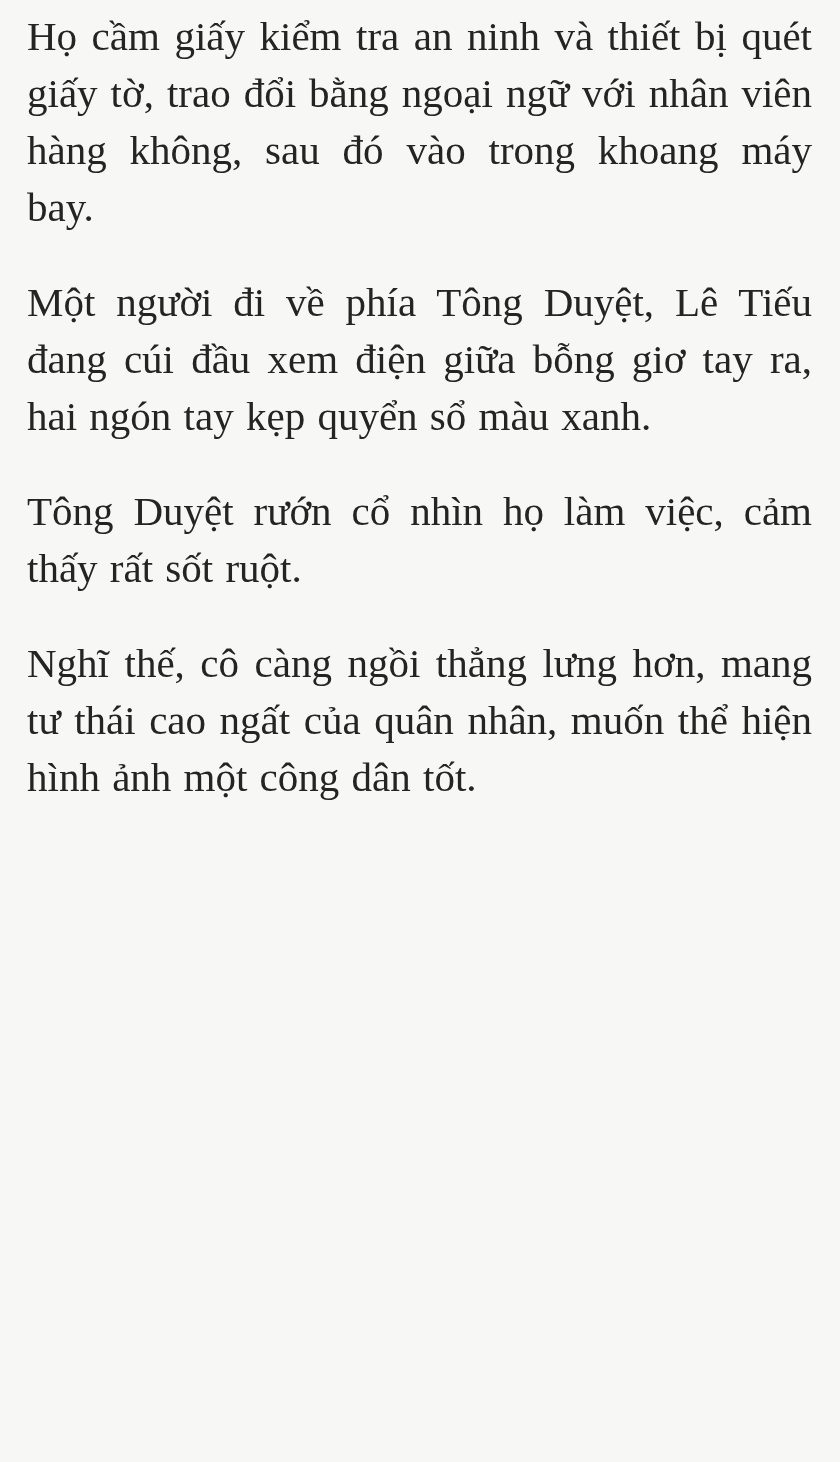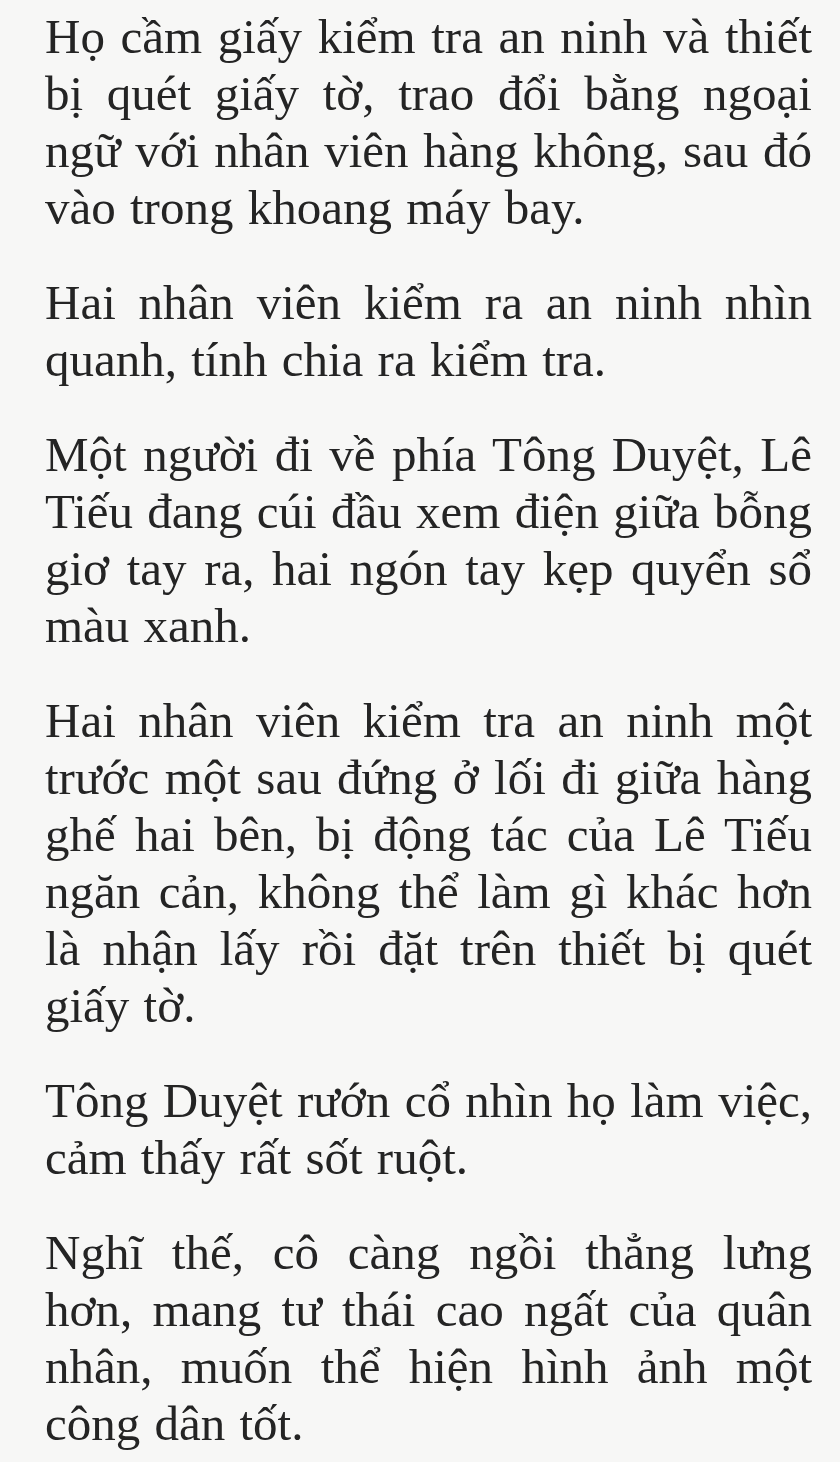--- a/index.html
+++ b/index.html
@@ -10,39 +10,37 @@
     width: 840px;
     height: 1462px;
     overflow: hidden;
     background: #f7f7f6;
     font-family: "Liberation Serif", "DejaVu Serif", serif;
   }
   .reader-page {
     box-sizing: border-box;
     width: 840px;
     height: 1390px;
-    padding: 8px 28px 20px 45px;
+    padding: 8px 28px 20px 27px;
     color: #242424;
-    font-size: 49px;
+    font-size: 41px;
     line-height: 57px;
     text-align: justify;
     text-justify: inter-word;
   }
   .reader-page p {
     margin: 0 0 38px 0;
     padding: 0;
     word-spacing: 2px;
   }
   .reader-page p:last-child {
     margin-bottom: 16px;
   }
 </style>
 </head>
 <body style="background: rgb(247, 247, 246);">
 
 <div class="reader-page" style="color: rgb(36, 36, 36);">
   <p>Họ cầm giấy kiểm tra an ninh và thiết bị quét giấy tờ, trao đổi bằng ngoại ngữ với nhân viên hàng không, sau đó vào trong khoang máy bay.</p>
-  <p>Hai nhân viên kiểm ra an ninh nhìn quanh, tính chia ra kiểm tra.</p>
   <p>Một người đi về phía Tông Duyệt, Lê Tiếu đang cúi đầu xem điện giữa bỗng giơ tay ra, hai ngón tay kẹp quyển sổ màu xanh.</p>
-  <p>Hai nhân viên kiểm tra an ninh một trước một sau đứng ở lối đi giữa hàng ghế hai bên, bị động tác của Lê Tiếu ngăn cản, không thể làm gì khác hơn là nhận lấy rồi đặt trên thiết bị quét giấy tờ.</p>
   <p>Tông Duyệt rướn cổ nhìn họ làm việc, cảm thấy rất sốt ruột.</p>
   <p>Nghĩ thế, cô càng ngồi thẳng lưng hơn, mang tư thái cao ngất của quân nhân, muốn thể hiện hình ảnh một công dân tốt.</p>
 </div>
 
 </body></html>

